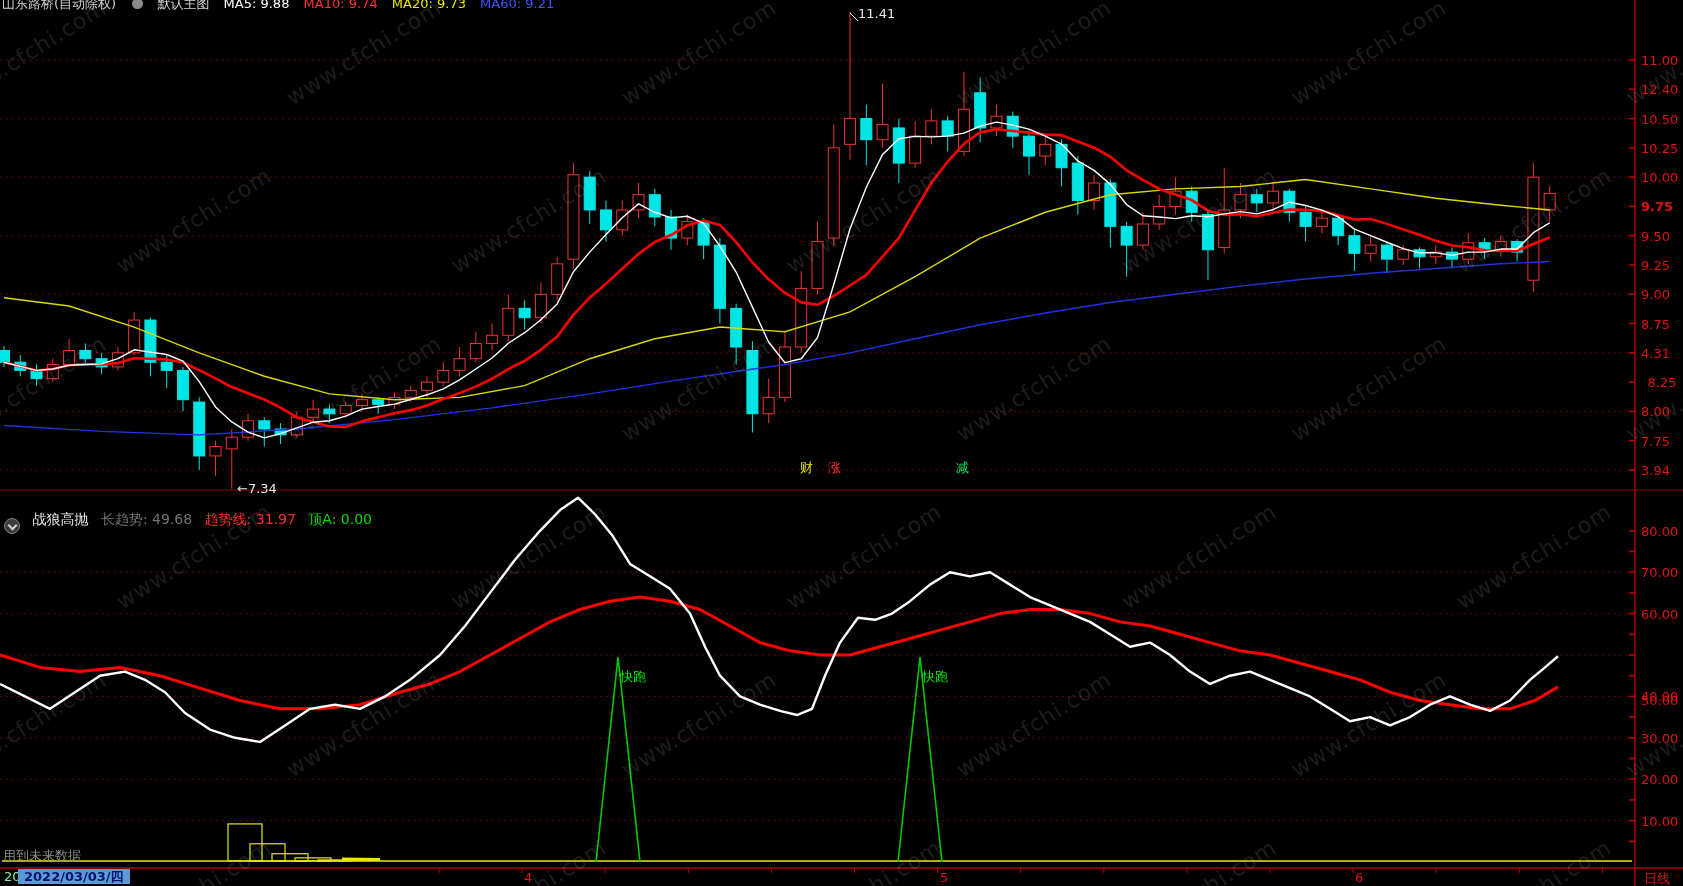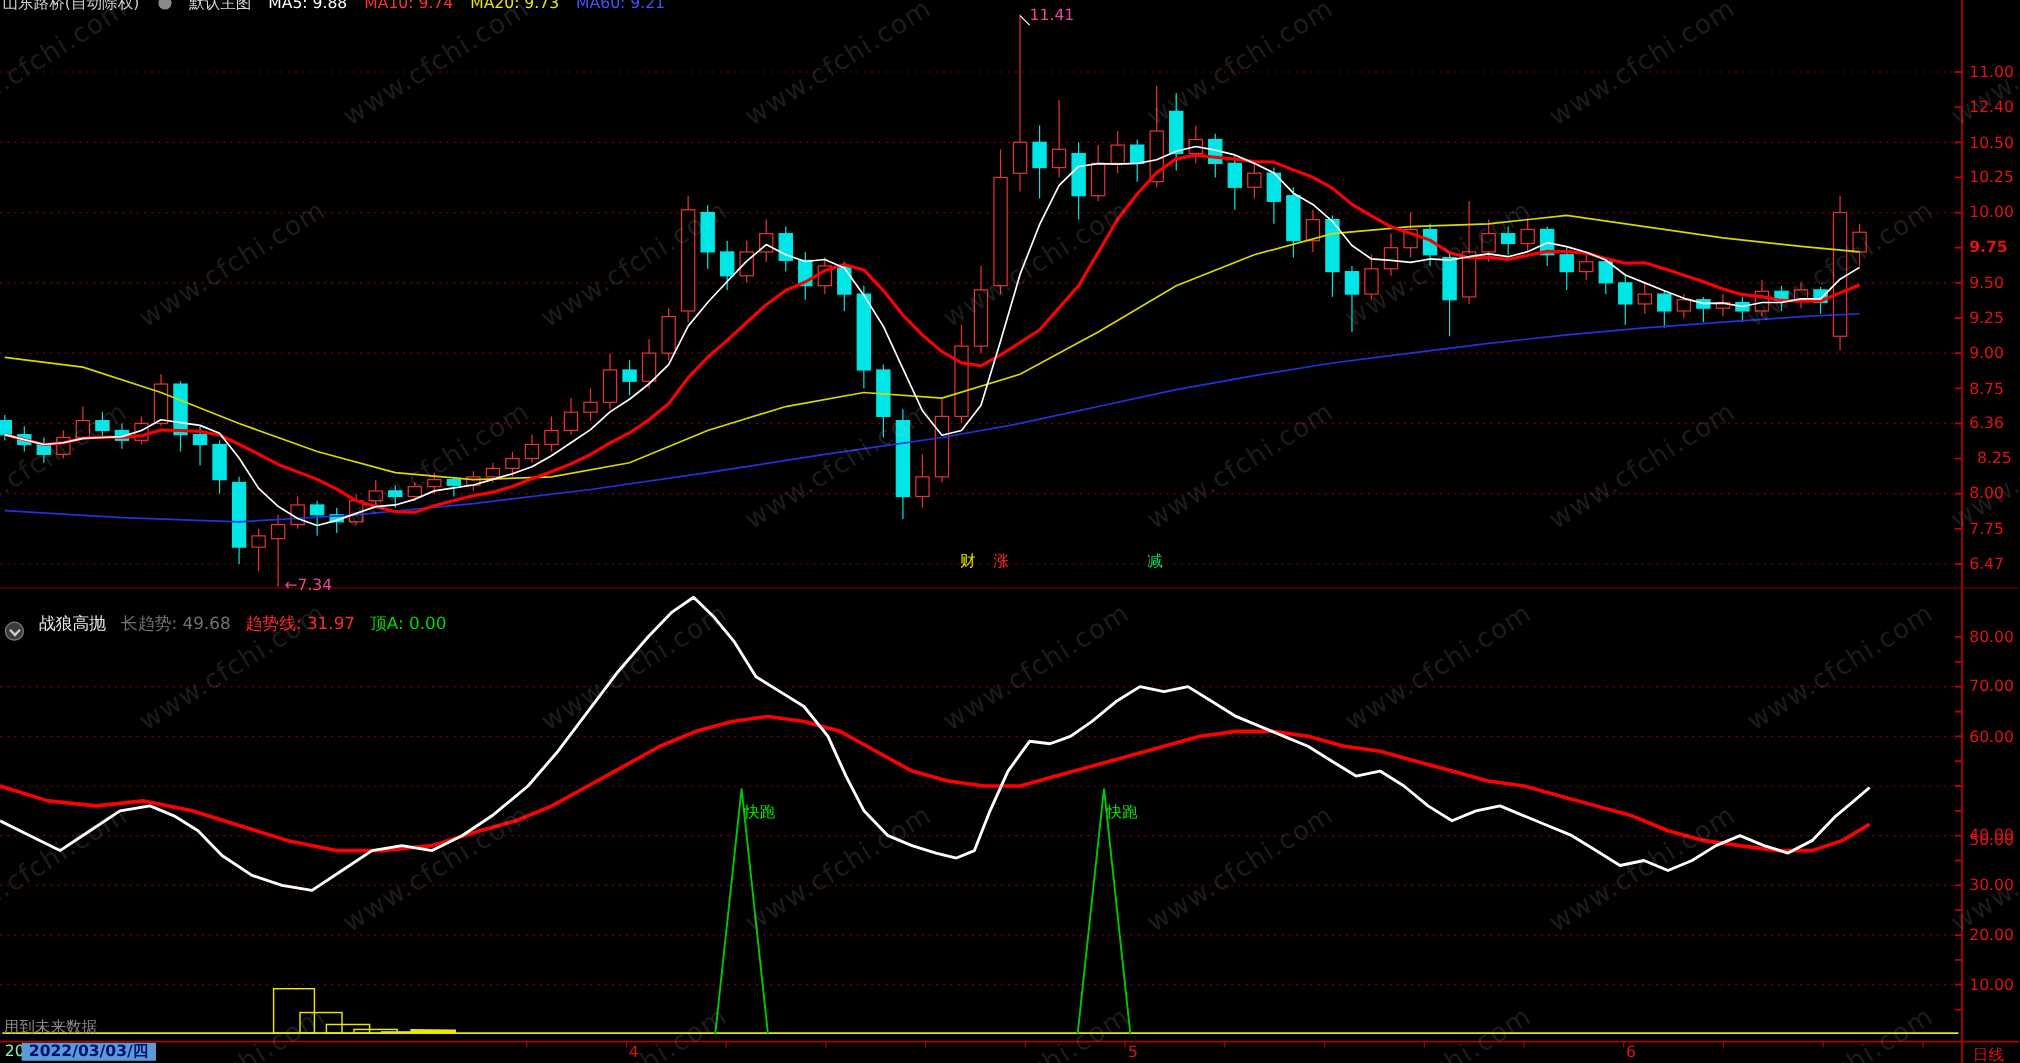--- a/index.html
+++ b/index.html
@@ -29,21 +29,21 @@
   .chev-circle::after{content:"";position:absolute;left:4px;top:3px;width:5px;height:5px;
                border-right:2px solid #cfcfcf;border-bottom:2px solid #cfcfcf;
                transform:rotate(45deg);}
   #warning-text{position:absolute;left:3px;top:847px;font-size:13px;color:#8a8a8a;}
   
   #year-label{position:absolute;left:4px;top:869px;font-size:13px;color:#86efac;}
   #date-chip{position:absolute;left:18px;top:869px;padding:0 6px;height:15px;
              background:#5b9bd5;color:#001070;font-size:13px;line-height:15px;font-weight:bold;}
   #period-label{position:absolute;left:1644px;top:870px;font-size:13px;color:#e01212;}
   
-  .ann{position:absolute;font-size:13px;color:#ec4899;white-space:nowrap;}
+  .ann{position:absolute;font-size:13px;color:#e5e5e5;white-space:nowrap;}
   .sig{position:absolute;font-size:13px;white-space:nowrap;}
   .spk{position:absolute;font-size:13px;color:#00ee00;white-space:nowrap;}
 </style>
 </head>
 <body>
 
 <div id="app">
 
   <svg id="chart" class="abs" style="left:0;top:0" width="1683" height="886" viewBox="0 0 1683 886">
       <line x1="0" y1="60" x2="1635" y2="60" stroke="#8b0000" stroke-width="1" stroke-dasharray="1.5,4.5"></line>
@@ -370,25 +370,25 @@
       <div class="ylab" style="top: 54px;">11.00</div>
       <div class="ylab" style="top: 83.285px;">12.40</div>
       <div class="ylab" style="top: 112.57px;">10.50</div>
       <div class="ylab" style="top: 141.855px;">10.25</div>
       <div class="ylab" style="top: 171.14px;">10.00</div>
       <div class="ylab" style="top: 200.425px; font-weight: bold;">9.75</div>
       <div class="ylab" style="top: 229.71px;">9.50</div>
       <div class="ylab" style="top: 258.995px;">9.25</div>
       <div class="ylab" style="top: 288.28px;">9.00</div>
       <div class="ylab" style="top: 317.565px;">8.75</div>
-      <div class="ylab" style="top: 346.85px;">6.36</div>
+      <div class="ylab" style="top: 346.85px;">4.31</div>
       <div class="ylab" style="top: 376.135px; text-align: center;">8.25</div>
       <div class="ylab" style="top: 405.42px;">8.00</div>
       <div class="ylab" style="top: 434.705px;">7.75</div>
-      <div class="ylab" style="top: 463.99px;">6.47</div>
+      <div class="ylab" style="top: 463.99px;">3.94</div>
     </div>
   <div id="sub-axis-labels">
       <div class="ylab" style="top: 524.8px;">80.00</div>
       <div class="ylab" style="top: 566.2px;">70.00</div>
       <div class="ylab" style="top: 607.6px;">60.00</div>
       <div class="ylab" style="top: 649px; margin-top: 45px;">50.00</div>
       <div class="ylab" style="top: 690.4px;">40.00</div>
       <div class="ylab" style="top: 731.8px;">30.00</div>
       <div class="ylab" style="top: 773.2px;">20.00</div>
       <div class="ylab" style="top: 814.6px;">10.00</div>

